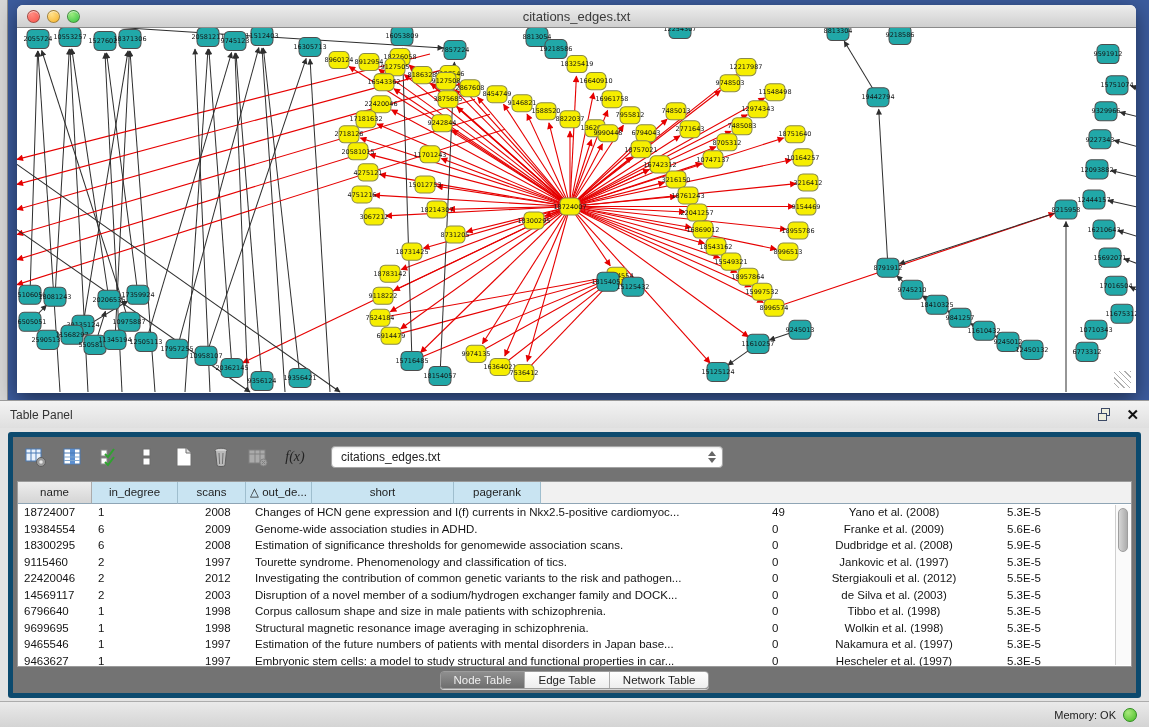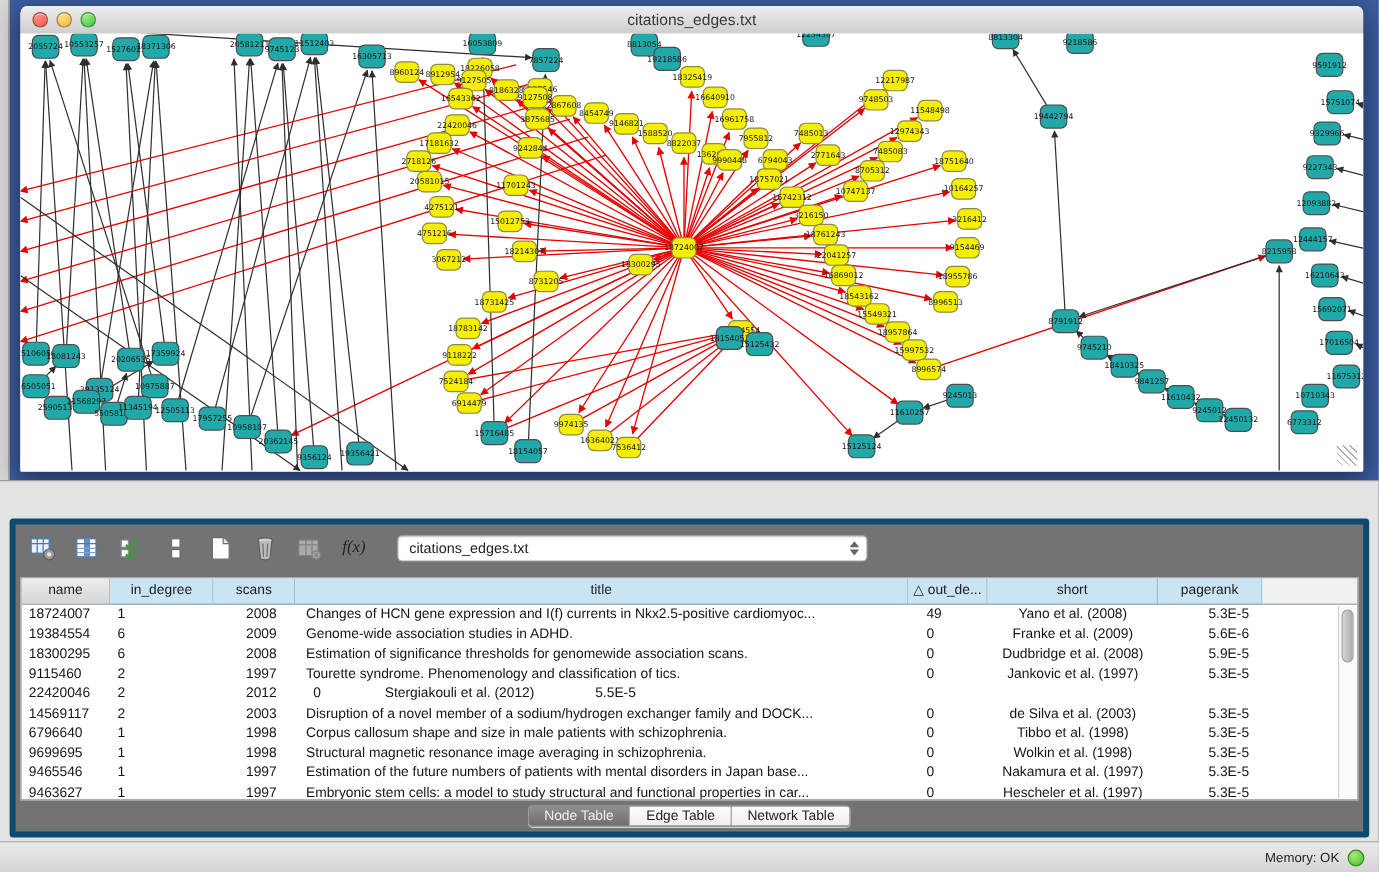--- a/index.html
+++ b/index.html
@@ -783,20 +783,30 @@
             <rect x="889" y="26.5" width="22" height="19" rx="5" fill="#21A8A8" stroke="#4D4D4D" stroke-width="1"></rect>
             <text x="900" y="38.2" text-anchor="middle" font-size="6.5" fill="#141414" font-family="&quot;DejaVu Sans&quot;, sans-serif">9218586</text>
           </g>
         </g>
     </svg>
     <div class="resize-grip"></div>
   </div>
 </div>
 
 <div class="table-panel">
+  <div class="panel-titlebar">
+    <span class="panel-title">Table Panel</span>
+    <div class="panel-actions">
+      <span class="float-icon">
+          <span class="sq1"></span>
+          <span class="sq2"></span>
+        </span>
+      <span class="close-x">✕</span>
+    </div>
+  </div>
 
   <div class="panel-inner">
     <div class="toolbar">
       <span class="tb-icon">
         <svg width="22" height="22">
             <rect x="1" y="3" width="15" height="12" fill="#EAF2FB" stroke="#4A7AB5"></rect>
             <line x1="1" y1="7" x2="16" y2="7" stroke="#4A7AB5"></line>
             <line x1="6" y1="3" x2="6" y2="15" stroke="#4A7AB5"></line>
             <line x1="11" y1="3" x2="11" y2="15" stroke="#4A7AB5"></line>
             <circle cx="16" cy="16" r="4.5" fill="#9A9A9A" stroke="#5E5E5E"></circle>
@@ -858,21 +868,20 @@
             <span class="dn"></span>
           </span>
       </div>
     </div>
 
     <div class="table-wrap">
       <div class="thead">
           <div class="th name" style="width: 74px;">name</div>
           <div class="th" style="width: 86px;">in_degree</div>
           <div class="th" style="width: 68px;">scans</div>
-          <div class="th" style="width: 511px;">title</div>
           <div class="th" style="width: 66px;">△ out_de...</div>
           <div class="th" style="width: 142px;">short</div>
           <div class="th" style="width: 87px;">pagerank</div>
           <div class="th fill"></div>
         </div>
       <div class="tbody">
           <div class="tr">
             <div class="td c-name" style="width: 74px;">18724007</div>
             <div class="td c-deg" style="width: 86px;">1</div>
             <div class="td c-year" style="width: 68px;">2008</div>
@@ -905,20 +914,21 @@
             <div class="td c-year" style="width: 68px;">1997</div>
             <div class="td c-title" style="width: 511px;">Tourette syndrome. Phenomenology and classification of tics.</div>
             <div class="td c-out" style="width: 66px;">0</div>
             <div class="td c-short" style="width: 142px;">Jankovic et al. (1997)</div>
             <div class="td c-rank" style="width: 87px;">5.3E-5</div>
           </div>
           <div class="tr">
             <div class="td c-name" style="width: 74px;">22420046</div>
             <div class="td c-deg" style="width: 86px;">2</div>
             <div class="td c-year" style="width: 68px;">2012</div>
+            <div class="td c-title" style="width: 511px;">Investigating the contribution of common genetic variants to the risk and pathogen...</div>
             <div class="td c-out" style="width: 66px;">0</div>
             <div class="td c-short" style="width: 142px;">Stergiakouli et al. (2012)</div>
             <div class="td c-rank" style="width: 87px;">5.5E-5</div>
           </div>
           <div class="tr">
             <div class="td c-name" style="width: 74px;">14569117</div>
             <div class="td c-deg" style="width: 86px;">2</div>
             <div class="td c-year" style="width: 68px;">2003</div>
             <div class="td c-title" style="width: 511px;">Disruption of a novel member of a sodium/hydrogen exchanger family and DOCK...</div>
             <div class="td c-out" style="width: 66px;">0</div>

